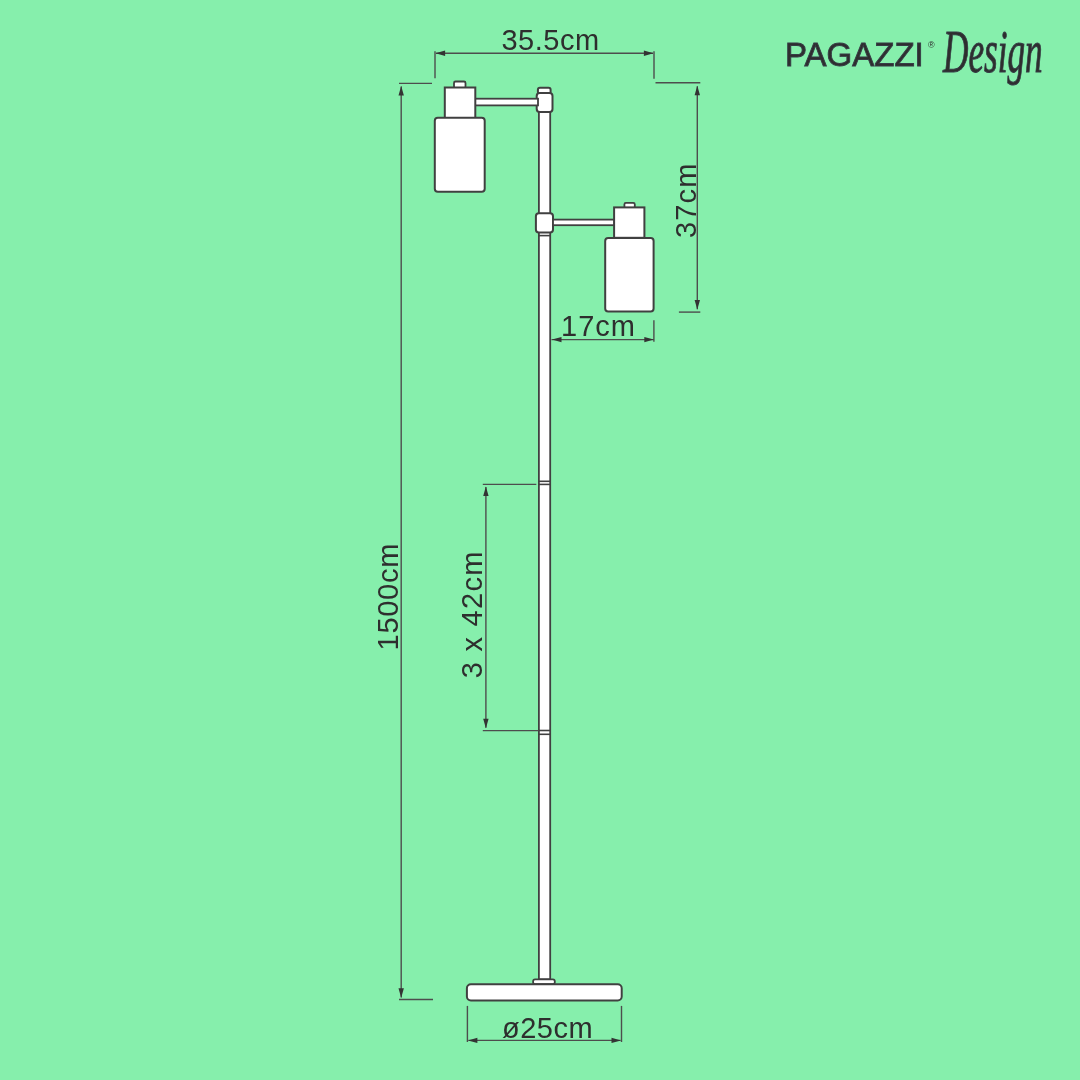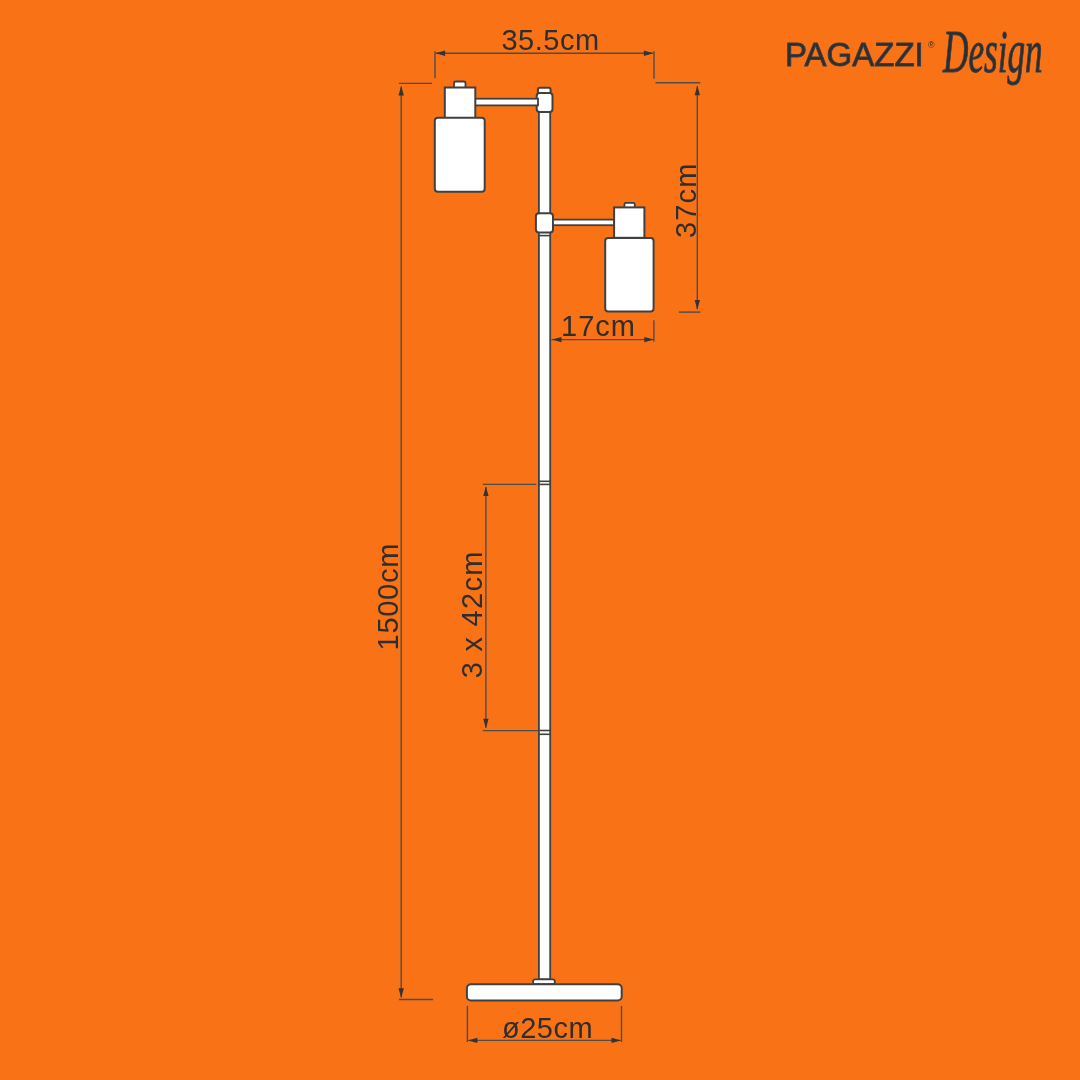--- a/index.html
+++ b/index.html
@@ -1,16 +1,16 @@
 <!DOCTYPE html>
 <html><head>
 <meta charset="utf-8">
 <style>
   html,body{margin:0;padding:0;background:#ffffff;}
-  #canvas{width:1080px;height:1080px;position:relative;background:#f97316;overflow:hidden;}
+  #canvas{width:1080px;height:1080px;position:relative;background:#86efac;overflow:hidden;}
   svg{display:block;}
   text{font-family:"Liberation Sans",sans-serif;fill:#2e2e2e;}
 </style>
 </head>
 <body>
 <div id="canvas">
 <svg width="1080" height="1080" viewBox="0 0 1080 1080">
 
   <g stroke="#404040" fill="#ffffff" stroke-width="2">
 

